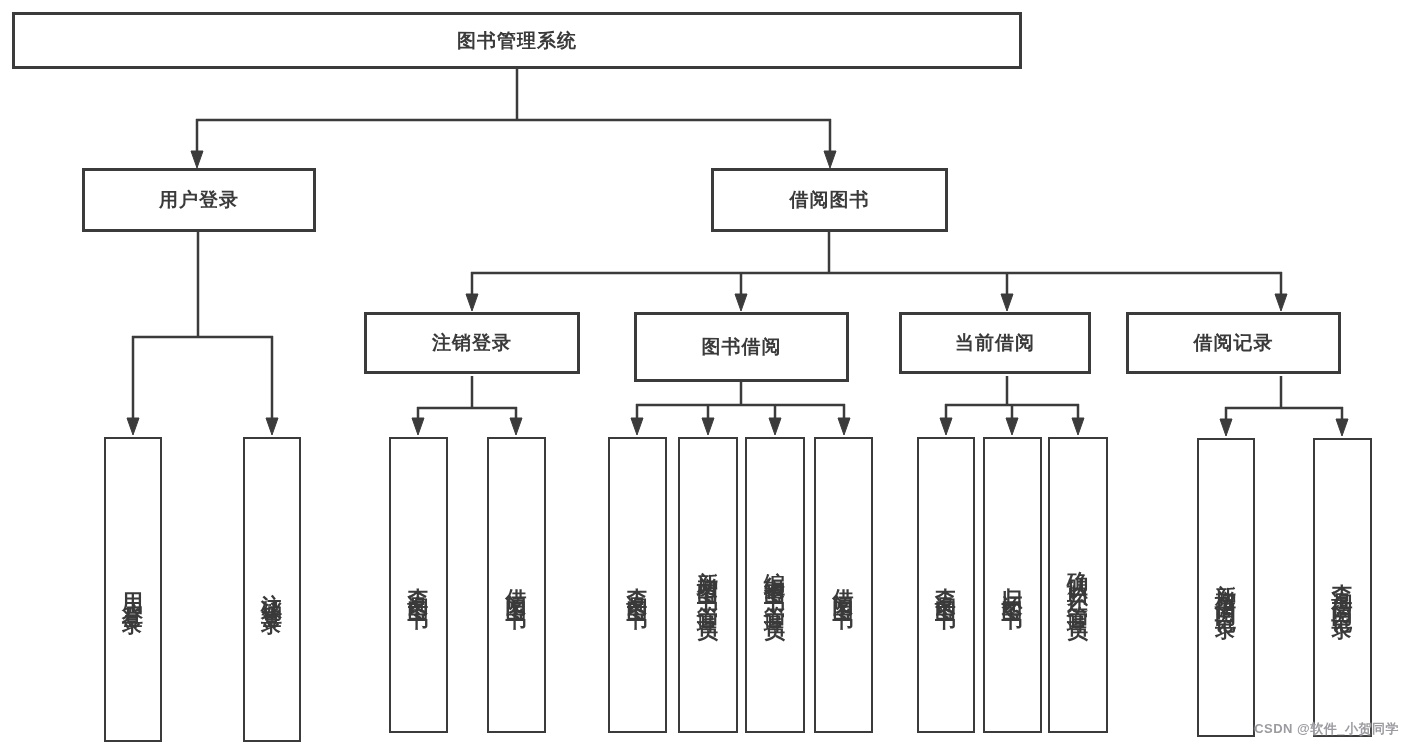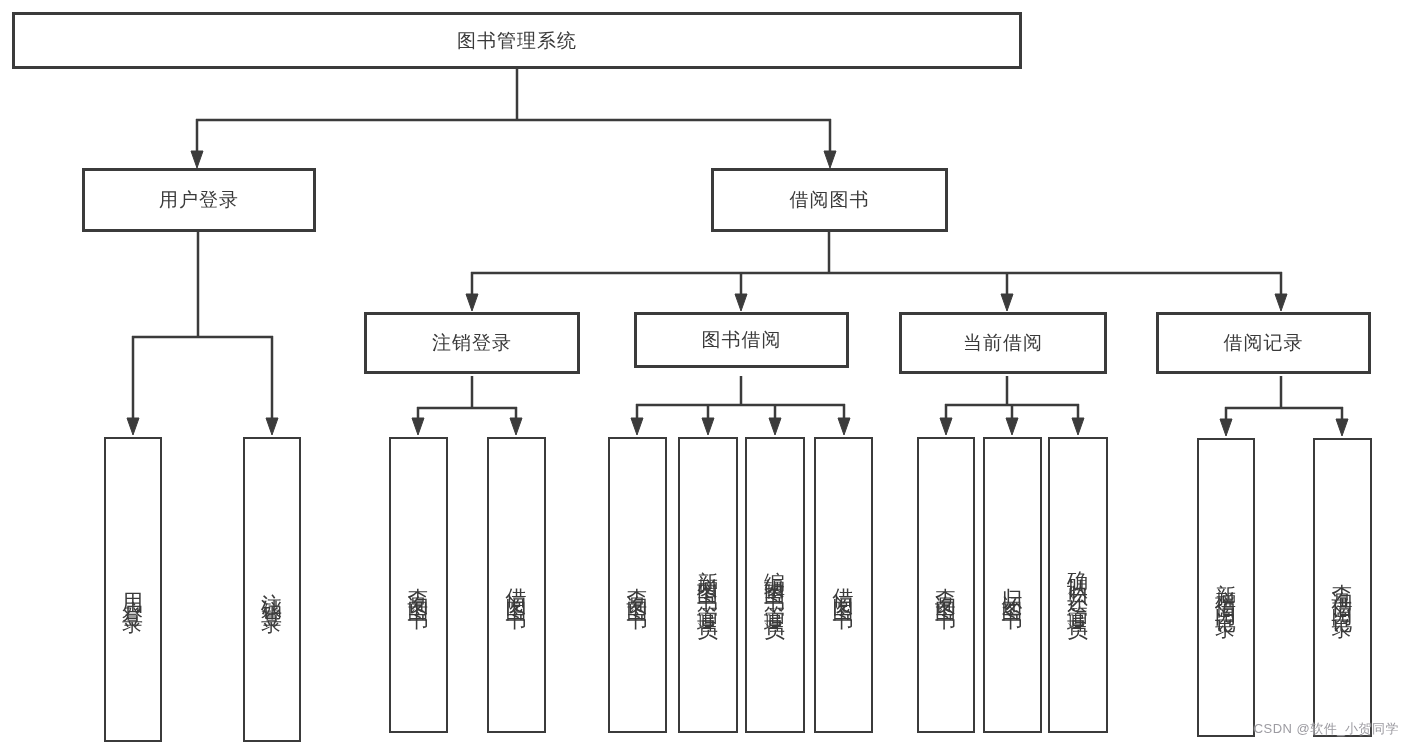--- a/index.html
+++ b/index.html
@@ -8,20 +8,21 @@
     background: #ffffff;
   }
   .canvas {
     position: relative;
     width: 1405px;
     height: 747px;
     background: var(--background, #ffffff);
     font-family: "Liberation Sans", sans-serif;
     color: var(--text, #3a3a3a);
     overflow: hidden;
+    font-weight: bold;
   }
   svg.connectors {
     position: absolute;
     left: 0; top: 0;
     width: 1405px;
     height: 747px;
     color: var(--line, #3b3b3b);
   }
   svg.connectors line {
     stroke: currentColor;
@@ -149,27 +150,27 @@
   <div class="box" style="left:82px;top:168px;width:234px;height:64px">
     <span class="hlbl">用户登录</span>
   </div>
   <div class="box" style="left:711px;top:168px;width:237px;height:64px">
     <span class="hlbl">借阅图书</span>
   </div>
 
   <div class="box" style="left:364px;top:312px;width:216px;height:62px">
     <span class="hlbl">注销登录</span>
   </div>
-  <div class="box" style="left:634px;top:312px;width:215px;height:56px">
+  <div class="box" style="left:634px;top:312px;width:215px;height:70px">
     <span class="hlbl">图书借阅</span>
   </div>
-  <div class="box" style="left:899px;top:312px;width:208px;height:62px">
+  <div class="box" style="left:899px;top:312px;width:192px;height:62px">
     <span class="hlbl">当前借阅</span>
   </div>
-  <div class="box" style="left:1156px;top:312px;width:215px;height:62px">
+  <div class="box" style="left:1126px;top:312px;width:215px;height:62px">
     <span class="hlbl">借阅记录</span>
   </div>
 
   <div class="box leaf" style="left:104px;top:437px;width:58px;height:305px">
     <span class="vlbl">用户登录</span>
   </div>
   <div class="box leaf" style="left:243px;top:437px;width:58px;height:305px">
     <span class="vlbl">注销登录</span>
   </div>
 

